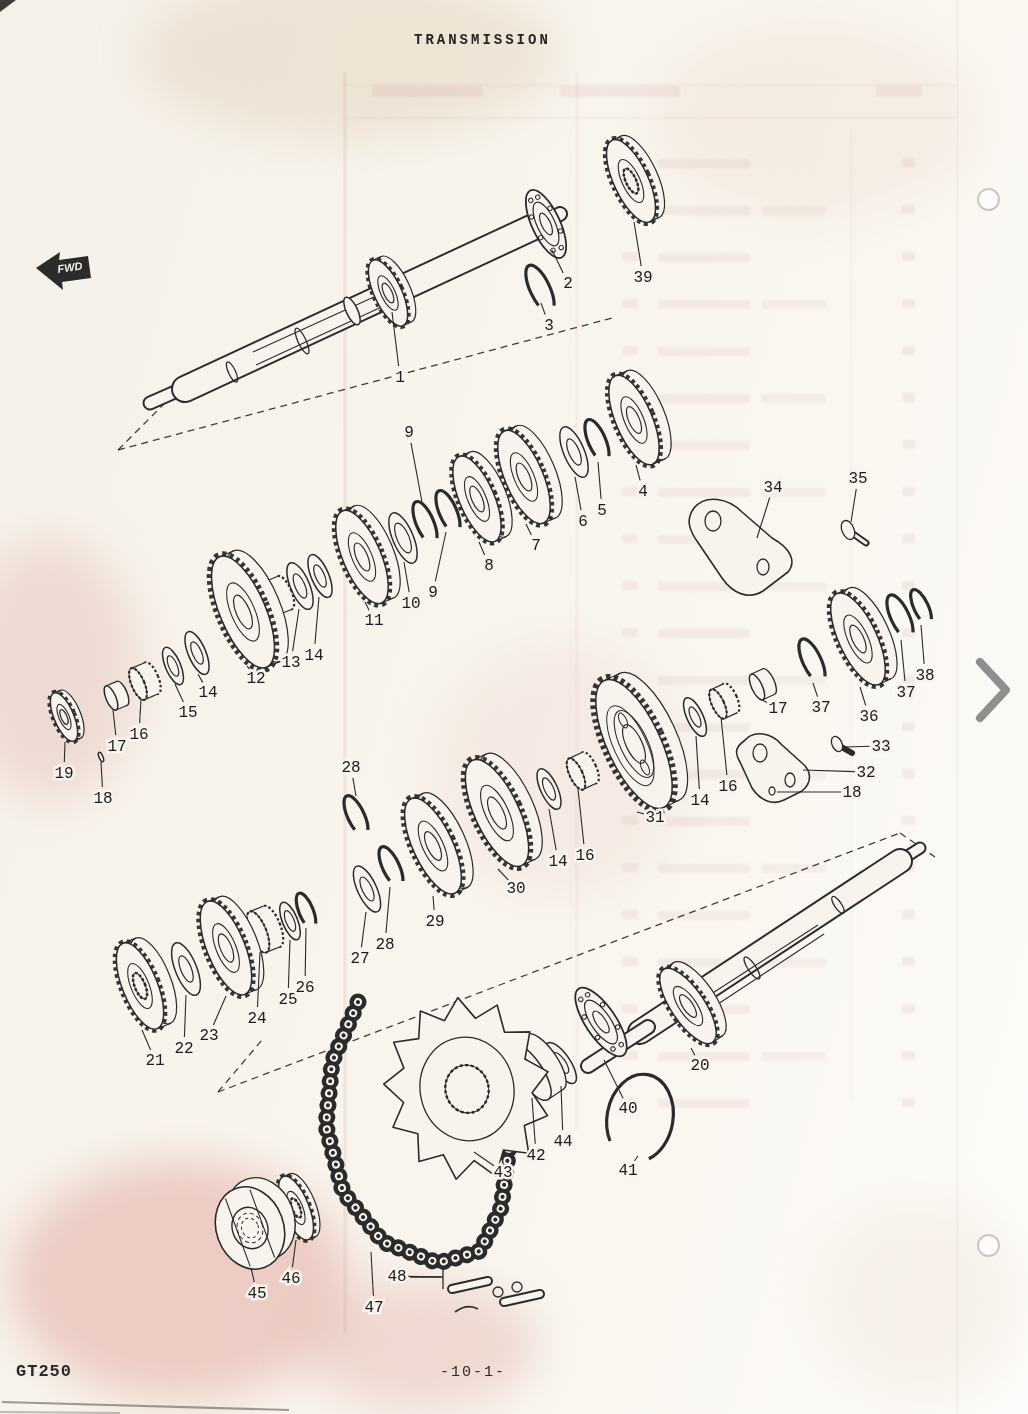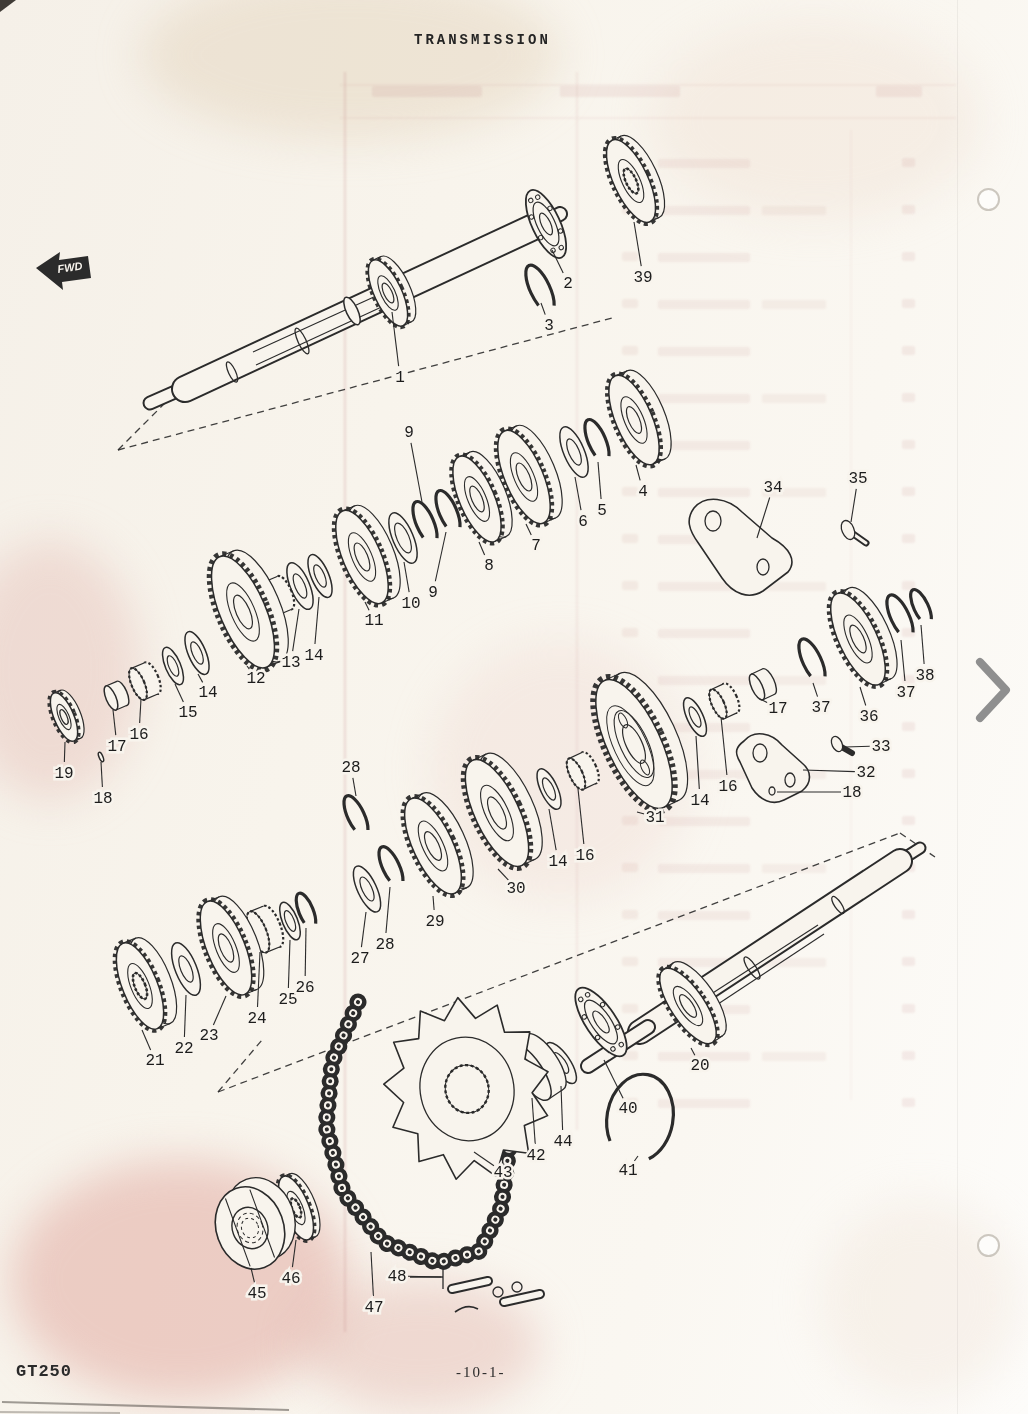--- a/index.html
+++ b/index.html
@@ -11,21 +11,21 @@
   .s1{left:10px;top:1160px;width:340px;height:240px;background:rgba(225,172,163,.55);}
   .s2{left:-40px;top:540px;width:180px;height:260px;background:rgba(228,185,177,.40);}
   .s3{left:140px;top:-30px;width:420px;height:170px;background:rgba(219,196,168,.33);}
   .s4{left:300px;top:1280px;width:240px;height:130px;background:rgba(226,182,174,.45);}
   .s5{left:650px;top:20px;width:330px;height:200px;background:rgba(238,222,206,.35);}
   .s6{left:430px;top:640px;width:260px;height:260px;background:rgba(235,205,196,.25);}
   .s7{left:820px;top:1200px;width:200px;height:200px;background:rgba(240,228,216,.40);}
   svg.art{position:absolute;left:0;top:0;width:1028px;height:1414px;}
   .title{position:absolute;left:414px;top:32px;font-size:14px;font-weight:700;letter-spacing:3px;color:#242424;}
   .model{position:absolute;left:16px;top:1362px;font-size:17px;font-weight:700;letter-spacing:1px;color:#2a2a2a;font-family:Liberation Mono, monospace;}
-  .pagenum{position:absolute;left:456px;top:1364px;font-size:15px;letter-spacing:2px;color:#2a2a2a;font-family:Liberation Serif, serif;}
+  .pagenum{position:absolute;left:440px;top:1364px;font-size:15px;letter-spacing:2px;color:#2a2a2a;}
   .hole{position:absolute;left:977px;width:19px;height:19px;border:2px solid #ccc7bf;border-radius:50%;background:#fdfcfa;}
   .hole-top{top:188px;} .hole-bottom{top:1234px;}
   .chev{position:absolute;left:972px;top:656px;width:42px;height:68px;cursor:pointer;}
   #bleedg{filter:blur(1px);}
 </style>
 </head>
 <body>
 
 <div class="page">
   <div class="stain s1"></div>

